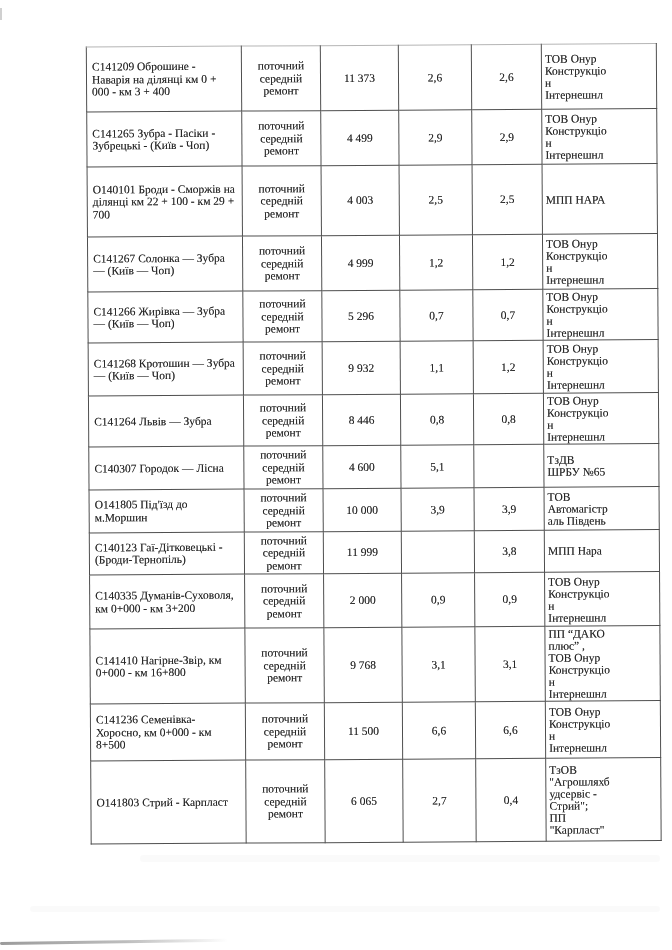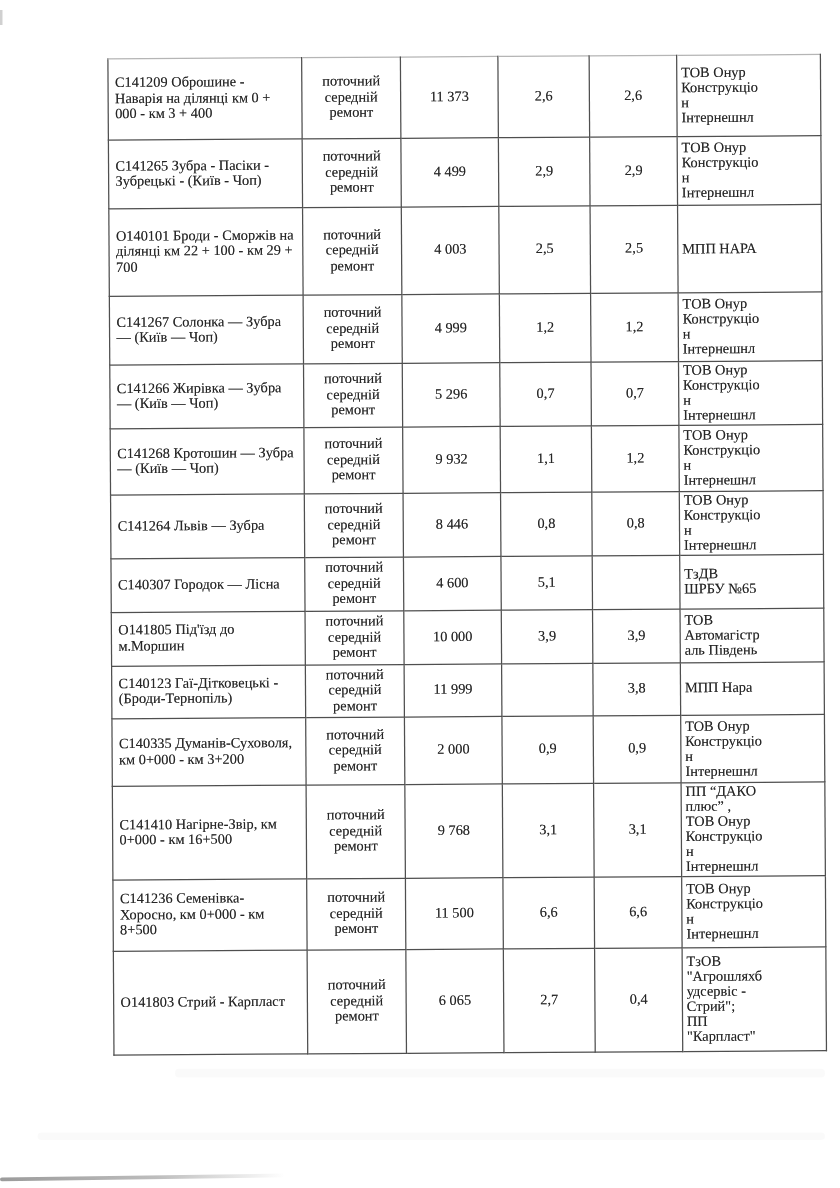--- a/index.html
+++ b/index.html
@@ -243,21 +243,21 @@
 ремонт</td>
           <td class="col-amount">2 000</td>
           <td class="col-value1">0,9</td>
           <td class="col-value2">0,9</td>
           <td class="col-contractor">ТОВ Онур
 Конструкціо
 н
 Інтернешнл</td>
         </tr>
         <tr>
-          <td class="col-road">С141410 Нагірне-Звір, км 0+000 - км 16+500</td>
+          <td class="col-road">С141410 Нагірне-Звір, км 0+000 - км 16+800</td>
           <td class="col-repair_type">поточний
 середній
 ремонт</td>
           <td class="col-amount">9 768</td>
           <td class="col-value1">3,1</td>
           <td class="col-value2">3,1</td>
           <td class="col-contractor">ПП “ДАКО
 плюс” ,
 ТОВ Онур
 Конструкціо

